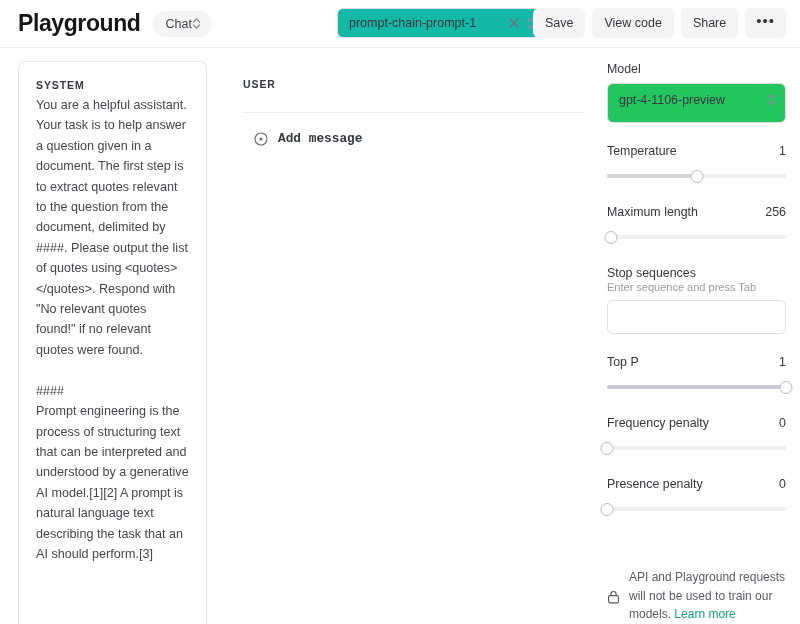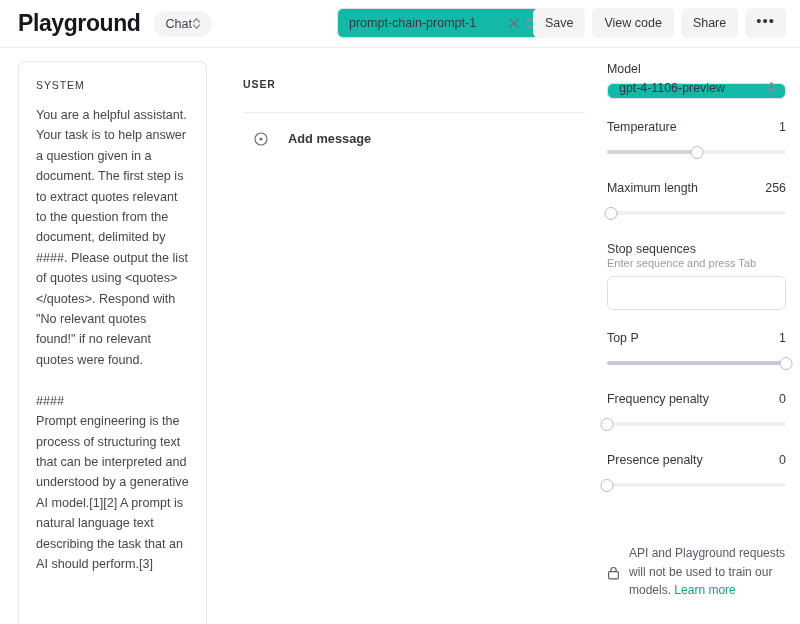--- a/index.html
+++ b/index.html
@@ -99,24 +99,24 @@
     flex: 0 0 189px;
     border: 1px solid #e6e6e9;
     border-bottom: none;
     border-radius: 7px 7px 0 0;
     background: #fff;
     padding: 17px 17px 0 17px;
     overflow: hidden;
   }
   .system-label {
     font-size: 10.5px;
-    font-weight: normal;
+    font-weight: bold;
     letter-spacing: 0.9px;
     color: #353740;
-    margin-bottom: 14px;
+    margin-bottom: 4px;
   }
   .system-text {
     font-size: 12.6px;
     line-height: 20.4px;
     color: #44474f;
     white-space: pre-wrap;
     word-wrap: break-word;
   }
 
   
@@ -140,23 +140,24 @@
   }
   .msg-text {
     flex: 1;
     font-size: 13.4px;
     line-height: 21.5px;
     color: #44474f;
   }
   .add-message {
     display: flex;
     align-items: center;
-    gap: 20px;
+    gap: 10px;
     padding: 18px 0 0 11px;
     cursor: pointer;
+    font-family: Liberation Mono, monospace;
   }
   .add-message-label {
     font-size: 12.8px;
     font-weight: bold;
     color: #353740;
   }
 
   
   .settings {
     flex: 0 0 179px;
@@ -167,25 +168,25 @@
     font-size: 12.4px;
     color: #353740;
   }
   .sub-label {
     font-size: 11px;
     color: #9a9ba3;
     margin-top: 1px;
   }
   .select-box {
     margin-top: 7px;
-    height: 16px;
+    height: 40px;
     width: 100%;
     border: 1px solid #e0e0e4;
     border-radius: 6px;
-    background: #14b8a6;
+    background: #22c55e;
     display: flex;
     align-items: center;
     padding: 0 9px 7px 11px;
     cursor: pointer;
   }
   .select-value {
     flex: 1;
     font-size: 12.4px;
     color: #353740;
   }

